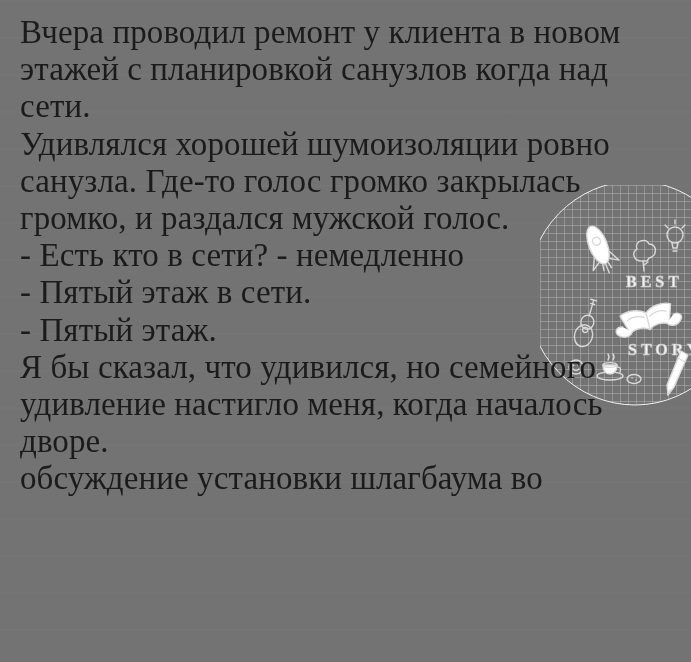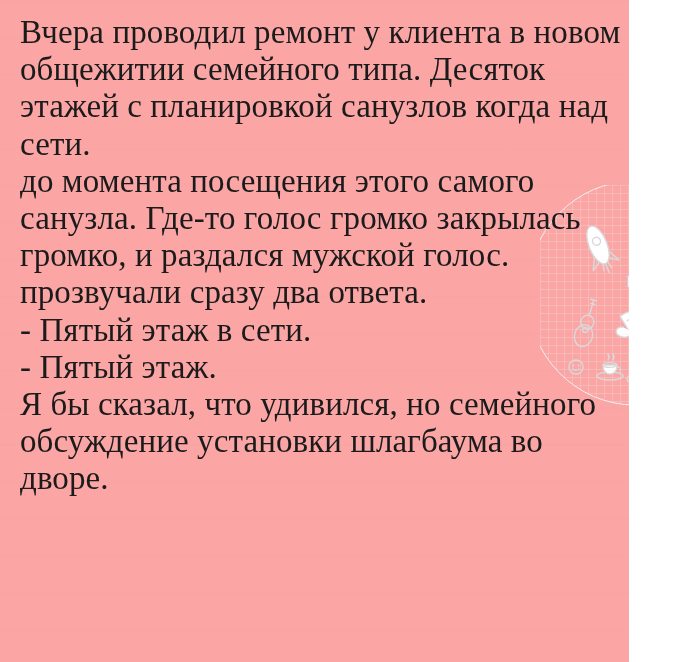--- a/index.html
+++ b/index.html
@@ -2,23 +2,23 @@
 <html><head>
 <meta charset="utf-8">
 <style>
   html, body {
     margin: 0;
     padding: 0;
     background: #ffffff;
   }
   .page {
     position: relative;
-    width: 629px;
+    width: 691px;
     height: 662px;
-    background: #fca5a5;
+    background: #737373;
     overflow: hidden;
     font-family: "Liberation Serif", "DejaVu Serif", serif;
   }
   
   .page::after {
     content: "";
     position: absolute;
     inset: 0;
     background: repeating-linear-gradient(
       180deg,
@@ -150,27 +150,27 @@
     </g>
 
     <g>
       <path class="wm-fill-white" d="M141 166 L148 170 L134 202 L128 210 L127 200 L141 166 Z"></path>
       <path class="wm-stroke" d="M138 173 L145 177 M128 210 L130 205"></path>
     </g>
   </svg>
 
   <div class="story">
     <div class="line">Вчера проводил ремонт у клиента в новом</div>
-    <div class="line">общежитии семейного типа. Десяток</div>
     <div class="line">этажей с планировкой санузлов когда над</div>
     <div class="line">сети.</div>
-    <div class="line">до момента посещения этого самого</div>
+    <div class="line">Удивлялся хорошей шумоизоляции ровно</div>
     <div class="line">санузла. Где-то голос громко закрылась</div>
     <div class="line">громко, и раздался мужской голос.</div>
-    <div class="line">прозвучали сразу два ответа.</div>
+    <div class="line">- Есть кто в сети? - немедленно</div>
     <div class="line">- Пятый этаж в сети.</div>
     <div class="line">- Пятый этаж.</div>
     <div class="line">Я бы сказал, что удивился, но семейного</div>
+    <div class="line">удивление настигло меня, когда началось</div>
+    <div class="line">дворе.</div>
     <div class="line">обсуждение установки шлагбаума во</div>
-    <div class="line">дворе.</div>
   </div>
 
 </div>
 
 </body></html>

